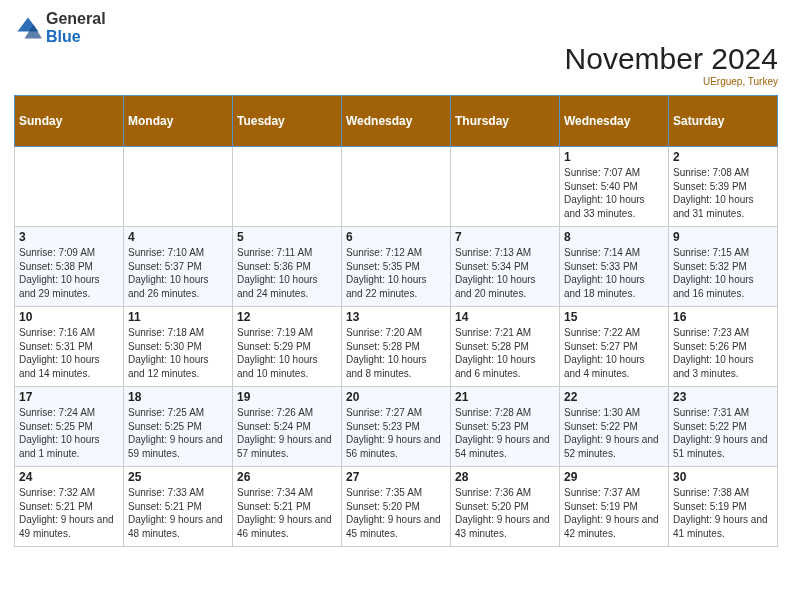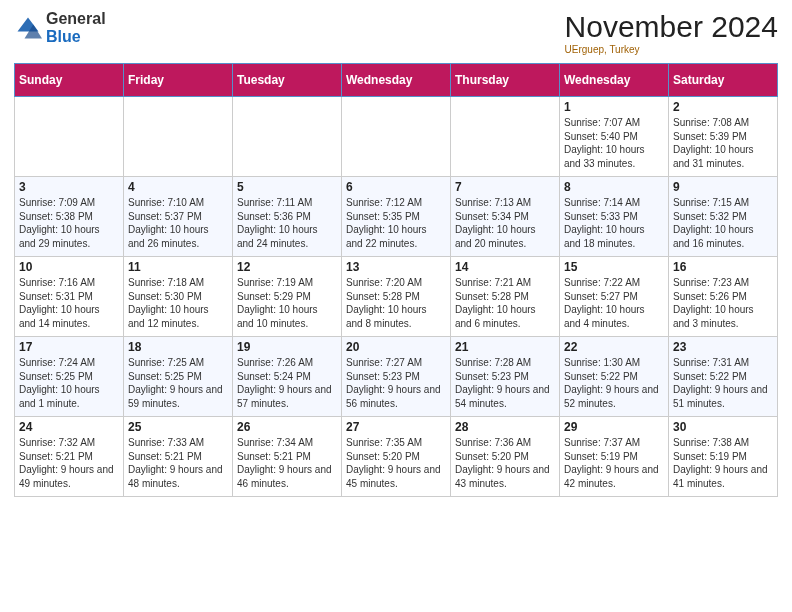--- a/index.html
+++ b/index.html
@@ -30,41 +30,43 @@
       font-weight: bold;
       line-height: 1.1;
     }
     .logo-text .general { color: #333; }
     .logo-text .blue { color: #1a6bbf; text-align: right; }
     .logo-icon {
       width: 28px;
       height: 28px;
     }
     .title-block {
+      text-align: right;
+      margin-top: 32px;
     }
     .month-title {
       font-size: 30px;
       font-weight: 300;
       color: #222;
     }
     .subtitle {
       font-size: 10px;
       color: #a16207;
     }
     .calendar {
       width: 100%;
       border-collapse: collapse;
       border: 1px solid #ccc;
     }
     .calendar th {
-      background-color: #be185d;
+      background-color: #a16207;
       color: #fff;
       font-size: 12px;
       font-weight: bold;
-      padding: 9px 4px;
+      padding: 18px 4px;
       text-align: left;
       border: 1px solid #5590cc;
     }
     .calendar td {
       width: 14.28%;
       vertical-align: top;
       padding: 3px 4px;
       font-size: 9.5px;
       color: #333;
       border: 1px solid #ccc;
@@ -108,21 +110,21 @@
     <div class="title-block">
       <div class="month-title">November 2024</div>
       <div class="subtitle">UErguep, Turkey</div>
     </div>
   </div>
 
   <table class="calendar">
     <thead>
       <tr>
       <th>Sunday</th>
-          <th>Friday</th>
+          <th>Monday</th>
           <th>Tuesday</th>
           <th>Wednesday</th>
           <th>Thursday</th>
           <th>Wednesday</th>
           <th>Saturday</th>
         </tr>
     </thead>
     <tbody id="calendar-body">
     <tr>
           <td class="empty-cell"></td>

